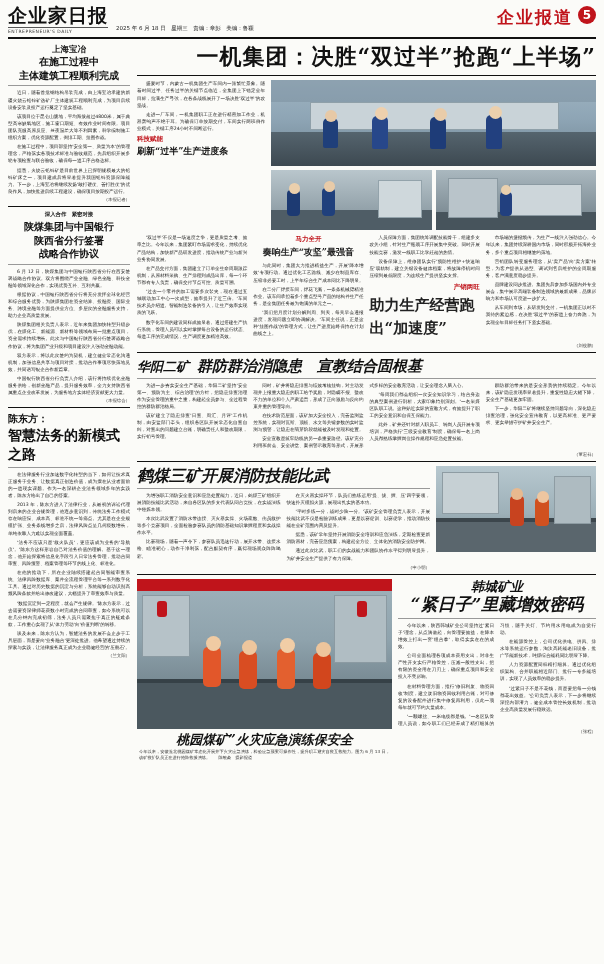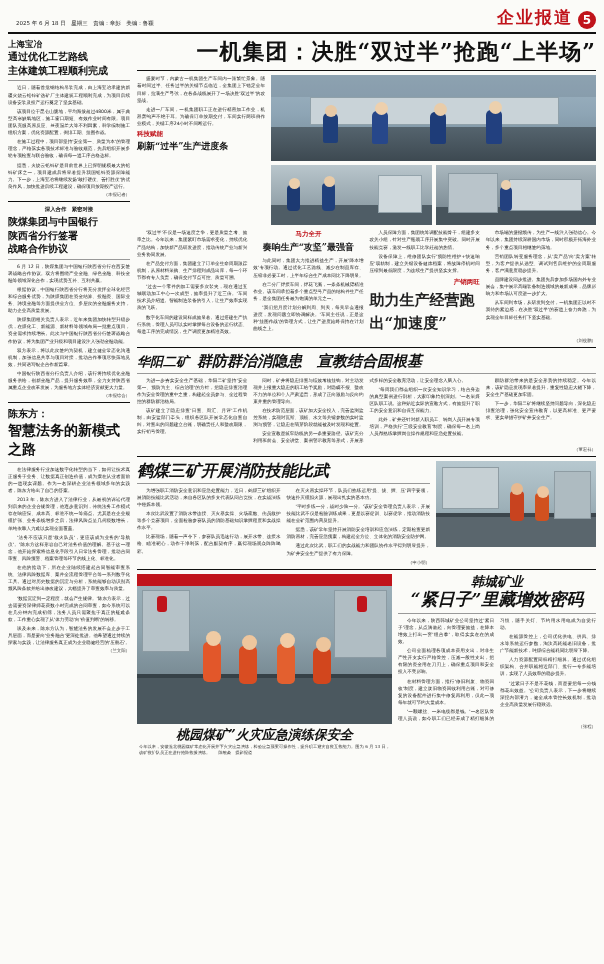--- a/index.html
+++ b/index.html
@@ -11,34 +11,34 @@
     overflow:hidden;
   }
   .page{position:relative;width:604px;height:964px;box-sizing:border-box;padding:6px 8px;}
 
   
   .masthead{display:flex;align-items:flex-start;justify-content:space-between;border-bottom:2px solid #111;padding-bottom:3px;}
   .mast-left{display:flex;flex-direction:column;}
   .mast-title{font-family:"DejaVu Serif","Liberation Serif",serif;font-weight:bold;font-size:19px;letter-spacing:1px;line-height:1;color:#111;}
   .mast-sub{font-size:4.5px;letter-spacing:.5px;color:#333;margin-top:2px;border-top:1px solid #555;padding-top:1px;}
   .mast-meta{font-size:5.5px;color:#222;margin-left:8px;align-self:flex-end;padding-bottom:2px;}
-  .mast-right{display:flex;align-items:flex-end;gap:5px;}
+  .mast-right{display:flex;align-items:flex-start;gap:5px;}
   .mast-section{font-family:"DejaVu Serif","Liberation Serif",serif;font-weight:bold;font-size:17px;color:#c0141b;letter-spacing:2px;}
   .pagenum{width:18px;height:18px;border-radius:50%;background:#c0141b;color:#fff;font-weight:bold;font-size:12px;display:flex;align-items:center;justify-content:center;}
 
   
   .cols{display:flex;gap:7px;margin-top:5px;height:924px;}
   .col-left{width:122px;flex:none;}
   .col-main{flex:1;display:flex;flex-direction:column;}
 
   .hr{border-top:1px solid #111;margin:4px 0;}
   .hr-thin{border-top:1px solid #999;margin:3px 0;}
 
   
-  .hl-left{font-family:"DejaVu Serif","Liberation Serif",serif;font-weight:bold;font-size:10px;line-height:1.35;color:#111;text-align:left;}
+  .hl-left{font-family:"DejaVu Serif","Liberation Serif",serif;font-weight:bold;font-size:10px;line-height:1.35;color:#111;text-align:center;}
   .hl-red{color:#c0141b;}
 
   .body-text{font-size:4.6px;line-height:1.55;text-align:justify;color:#222;}
   .body-text p{margin:0 0 2px 0;text-indent:9px;}
   .sign{text-align:right;font-size:4.4px;color:#444;margin-top:2px;}
 
   .two-col{column-count:2;column-gap:6px;}
   .four-col{column-count:4;column-gap:6px;}
 
   
@@ -59,35 +59,39 @@
   .flex{display:flex;}
   .gap4{gap:4px;}
   .gap6{gap:6px;}
 </style>
 </head>
 <body>
 
 <div class="page">
 
   <div class="masthead">
+    <div class="mast-left">
+      <div class="mast-title">企业家日报</div>
+      <div class="mast-sub">ENTREPRENEUR'S DAILY</div>
+    </div>
     <div class="mast-meta" style="flex:1;">2025 年 6 月 18 日　星期三　责编：章彭　美编：鲁颖</div>
     <div class="mast-right">
       <div class="mast-section">企业报道</div>
       <div class="pagenum">5</div>
     </div>
   </div>
 
   <div class="cols">
 
     <div class="col-left">
 
       <div>
         <div class="hl-left">
           <div style="font-size:8.5px;">上海宝冶</div>
-          <div>通过优化工艺路线</div>
+          <div>在施工过程中</div>
           <div>主体建筑工程顺利完成</div>
         </div>
         <div class="hr-thin"></div>
         <div class="body-text">
           <p>近日，随着首批钢结构吊装完成，由上海宝冶承建的新疆火烧云铅锌矿选矿厂主体建筑工程顺利完成，为项目后续设备安装及投产运行奠定了坚实基础。</p>
           <p>该项目位于昆仑山腹地，平均海拔超过4800米，属于典型高寒缺氧地区，施工窗口期短、有效作业时间有限。项目团队克服高原反应、昼夜温差大等不利因素，科学编制施工组织方案，优化资源配置，倒排工期、挂图作战。</p>
           <p>在施工过程中，项目部坚持'安全第一、质量为本'的管理理念，严格落实各项技术标准与验收规范，先后组织开展多轮专项检查与联合验收，确保每一道工序合格达标。</p>
           <p>据悉，火烧云铅锌矿是目前世界上已探明规模最大的铅锌矿床之一，项目建成后将显著提升我国铅锌资源保障能力。下一步，上海宝冶将继续发扬'敢打硬仗、善打胜仗'的优良作风，加快推进后续工程建设，确保项目按期投产运行。</p>
         </div>
         <div class="sign">（本报记者）</div>

